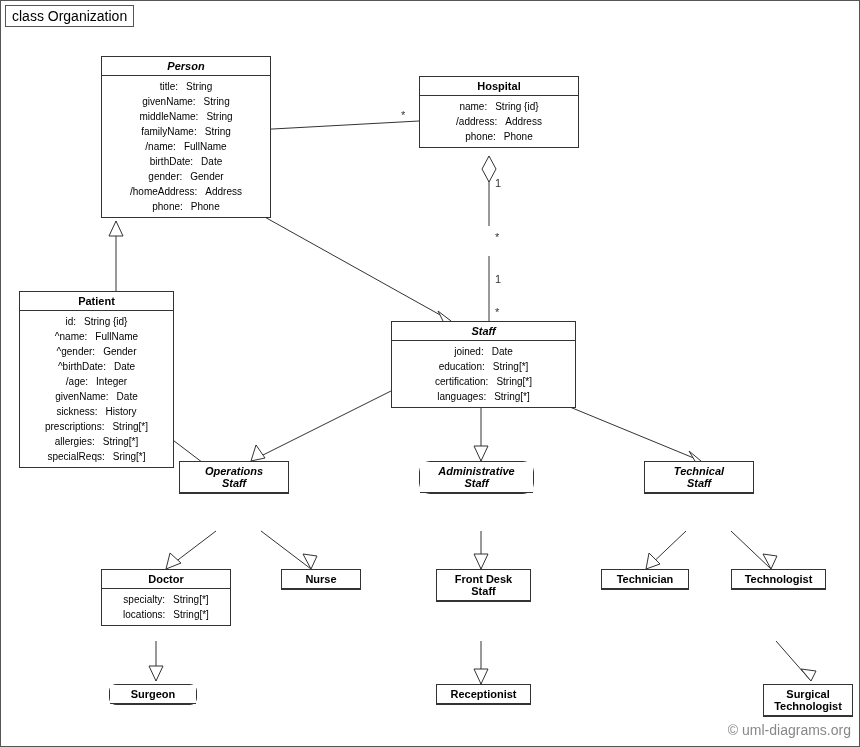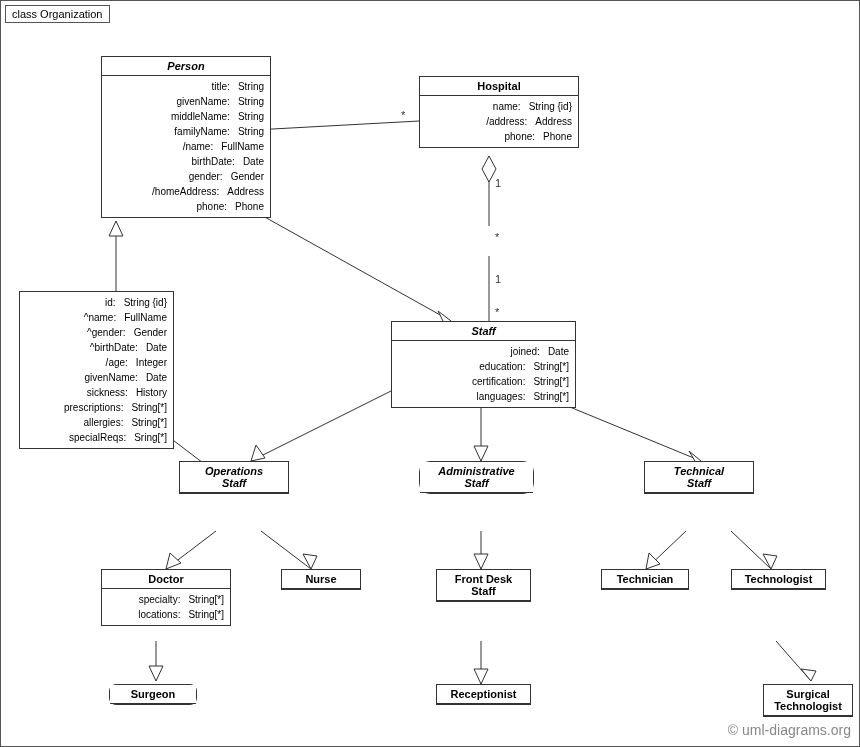--- a/index.html
+++ b/index.html
@@ -19,21 +19,21 @@
       background: #fff;
       border: 1px solid #555;
     }
     .diagram-label {
       position: absolute;
       top: 4px;
       left: 4px;
       background: #fff;
       border: 1px solid #555;
       padding: 2px 6px;
-      font-size: 11px;
+      font-size: 14px;
     }
     
     .uml-class {
       position: absolute;
       border: 1px solid #333;
       background: #fff;
       text-align: center;
     }
     .uml-class .class-header {
       background: #fff;
@@ -48,21 +48,21 @@
       font-style: normal;
     }
     .uml-class .class-body {
       padding: 3px 6px;
       text-align: left;
       font-size: 10px;
       line-height: 1.5;
     }
     .uml-class .class-body .attr-row {
       display: flex;
-      justify-content: flex-end;
+      justify-content: center;
       gap: 8px;
     }
     .uml-class .class-body .attr-row .attr-name {
       white-space: nowrap;
     }
     .uml-class .class-body .attr-row .attr-type {
       white-space: nowrap;
     }
     
     #lines-svg {
@@ -223,20 +223,21 @@
           <span class="attr-type">String[*]</span>
         </div>
       <div class="attr-row">
           <span class="attr-name">languages:</span>
           <span class="attr-type">String[*]</span>
         </div>
     </div>
   </div>
 
   <div class="uml-class" style="left:18px; top:290px; width:155px;">
+    <div class="class-header not-italic">Patient</div>
     <div class="class-body">
       <div class="attr-row">
           <span class="attr-name">id:</span>
           <span class="attr-type">String {id}</span>
         </div>
       <div class="attr-row">
           <span class="attr-name">^name:</span>
           <span class="attr-type">FullName</span>
         </div>
       <div class="attr-row">

